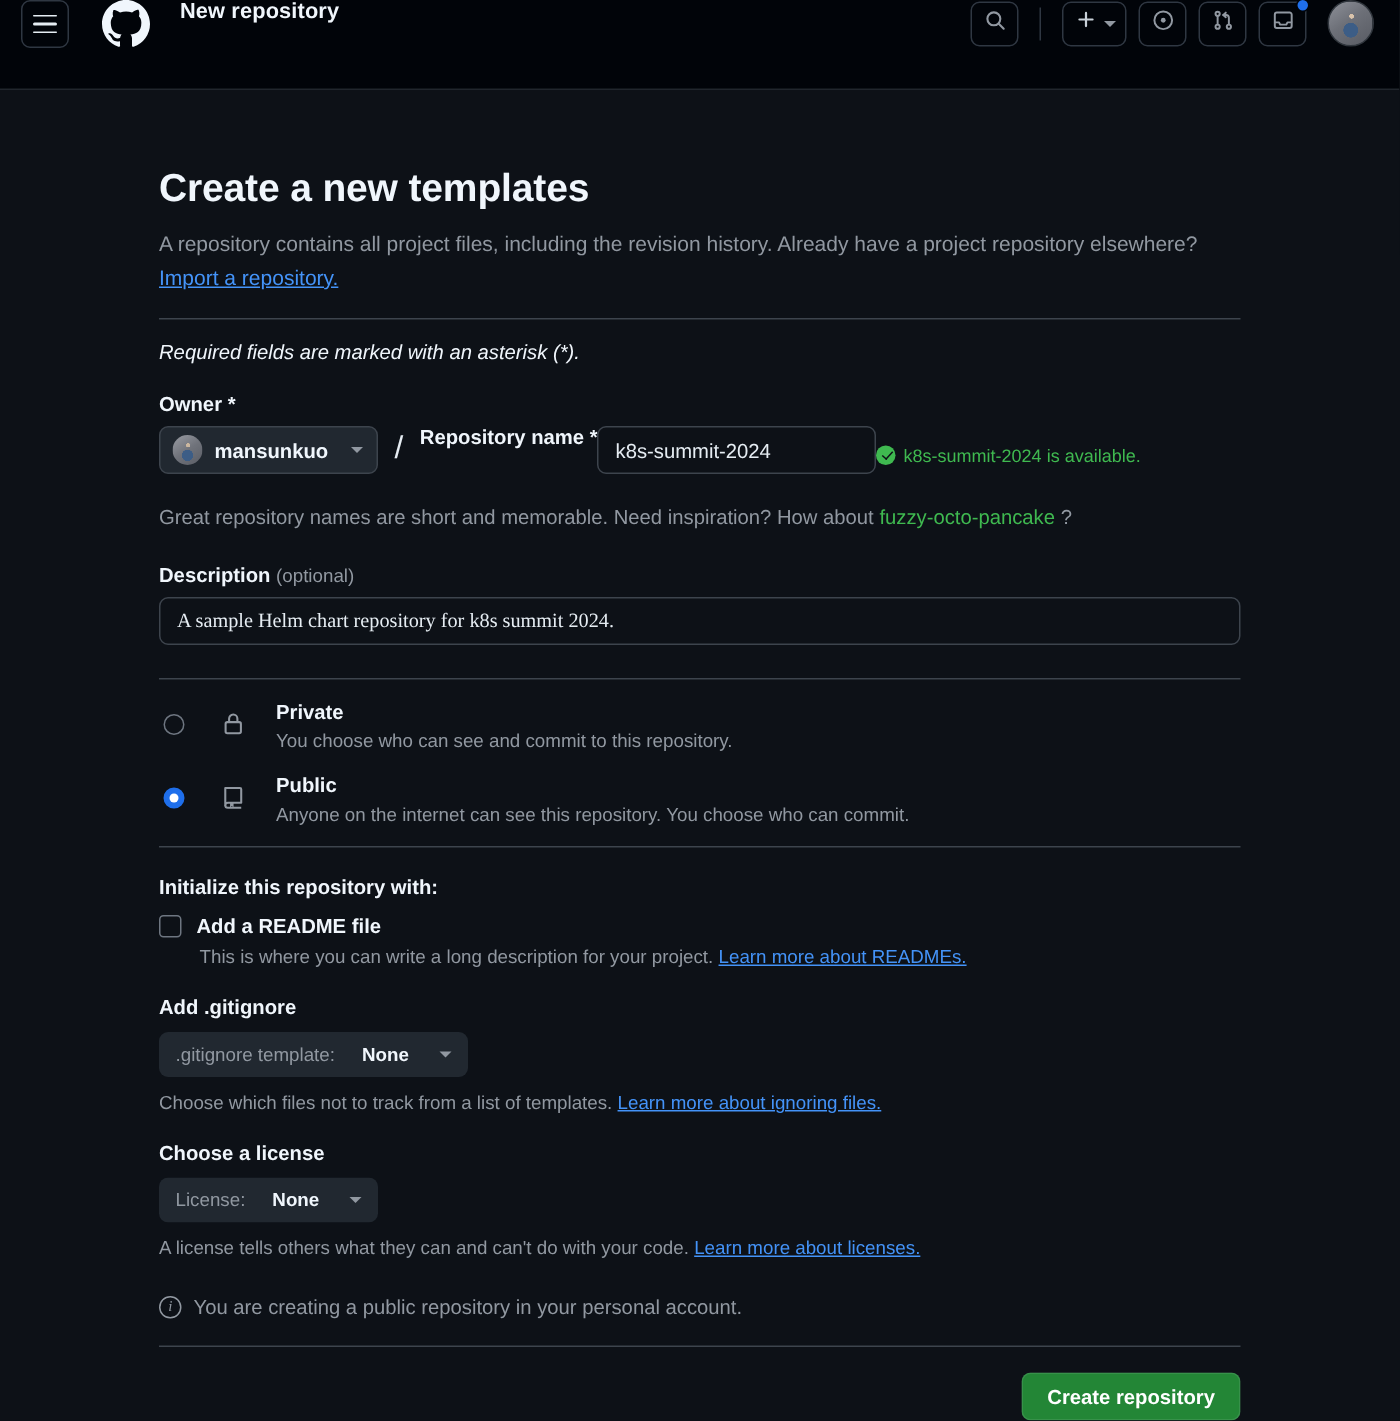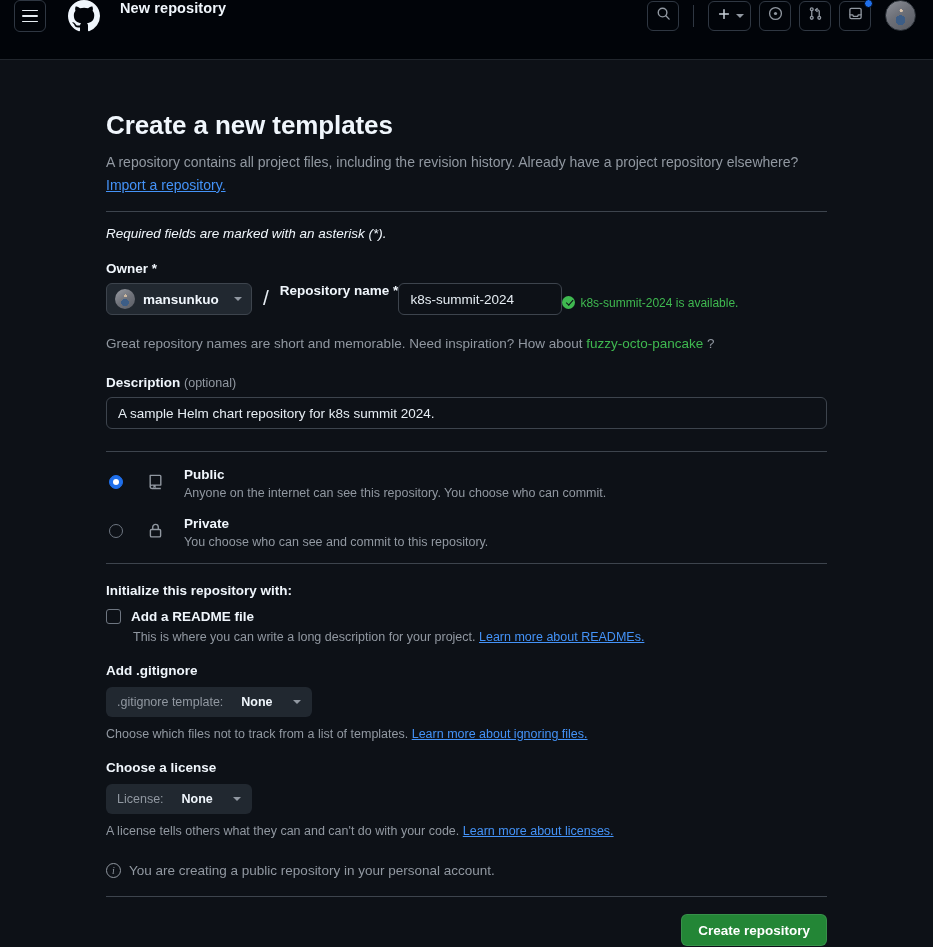--- a/index.html
+++ b/index.html
@@ -183,21 +183,21 @@
     color: #e6edf3;
     font-size: 21px;
     font-weight: 300;
     margin: 0 11px;
     line-height: 32px;
     align-self: flex-end;
     padding-bottom: 1px;
   }
   .repo-col { display: flex; }
   .repo-input {
-    width: 164px;
+    width: 186px;
     height: 32px;
     background: #0d1117;
     border: 1px solid #3d444d;
     border-radius: 6px;
     color: #e6edf3;
     font-size: 13.5px;
     padding: 0 11px;
     font-family: "Liberation Sans", sans-serif;
     outline: none;
   }
@@ -235,21 +235,21 @@
   .desc-block { margin-top: 24px; }
   .desc-input {
     width: 721px;
     height: 32px;
     background: #0d1117;
     border: 1px solid #3d444d;
     border-radius: 6px;
     color: #e6edf3;
     font-size: 13.5px;
     padding: 0 11px;
-    font-family: Liberation Sans, sans-serif;
+    font-family: Liberation Serif, serif;
     outline: none;
   }
 
   
   .vis-hr { margin-top: 22px; }
   .vis-list { margin-top: 13px; }
   .vis-row {
     display: flex;
     align-items: flex-start;
     margin-bottom: 14px;
@@ -518,48 +518,48 @@
         <span>Description</span>
         <span class="optional">(optional)</span>
       </span>
       <input class="desc-input" type="text" value="A sample Helm chart repository for k8s summit 2024." style="">
     </div>
 
     <hr class="hr vis-hr">
 
     
     <div class="vis-list">
+      <div class="vis-row">
+        <span class="radio"></span>
+        <span class="vis-icon">
+          <svg width="17" height="17" viewBox="0 0 16 16" fill="none" stroke="#9198a1" stroke-width="1.3" stroke-linejoin="round">
+            <rect x="3.2" y="7" width="9.6" height="7" rx="1.1"></rect>
+            <path d="M5.4 7V4.8a2.6 2.6 0 0 1 5.2 0V7"></path>
+          </svg>
+        </span>
+        <span class="vis-text">
+          <span class="vis-name">Private</span>
+          <div class="vis-desc">You choose who can see and commit to this repository.</div>
+        </span>
+      </div>
+
       <div class="vis-row">
         <span class="radio checked"></span>
         <span class="vis-icon">
           <svg width="17" height="17" viewBox="0 0 16 16" fill="none" stroke="#9198a1" stroke-width="1.3" stroke-linejoin="round">
             <path d="M3 2.2h9.2a.8.8 0 0 1 .8.8v8.4H4.6A1.6 1.6 0 0 0 3 13V2.2Z"></path>
             <path d="M3 13a1.6 1.6 0 0 0 1.6 1.6H13"></path>
             <path d="M6 11.4v3l1.1-.9 1.1.9v-3" fill="#9198a1" stroke="none"></path>
           </svg>
         </span>
         <span class="vis-text">
           <span class="vis-name">Public</span>
           <div class="vis-desc">Anyone on the internet can see this repository. You choose who can commit.</div>
         </span>
       </div>
-
-      <div class="vis-row">
-        <span class="radio"></span>
-        <span class="vis-icon">
-          <svg width="17" height="17" viewBox="0 0 16 16" fill="none" stroke="#9198a1" stroke-width="1.3" stroke-linejoin="round">
-            <rect x="3.2" y="7" width="9.6" height="7" rx="1.1"></rect>
-            <path d="M5.4 7V4.8a2.6 2.6 0 0 1 5.2 0V7"></path>
-          </svg>
-        </span>
-        <span class="vis-text">
-          <span class="vis-name">Private</span>
-          <div class="vis-desc">You choose who can see and commit to this repository.</div>
-        </span>
-      </div>
     </div>
 
     <hr class="hr init-hr">
 
     
     <div class="section-head">Initialize this repository with:</div>
 
     <div class="readme-row">
       <span class="checkbox"></span>
       <span class="readme-label">Add a README file</span>

